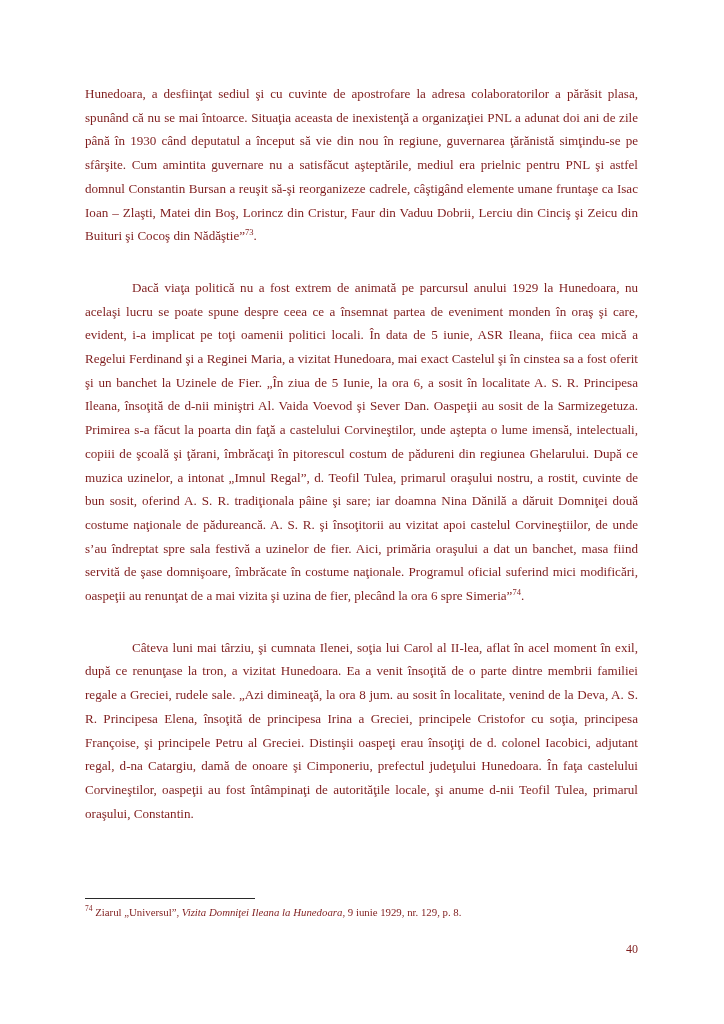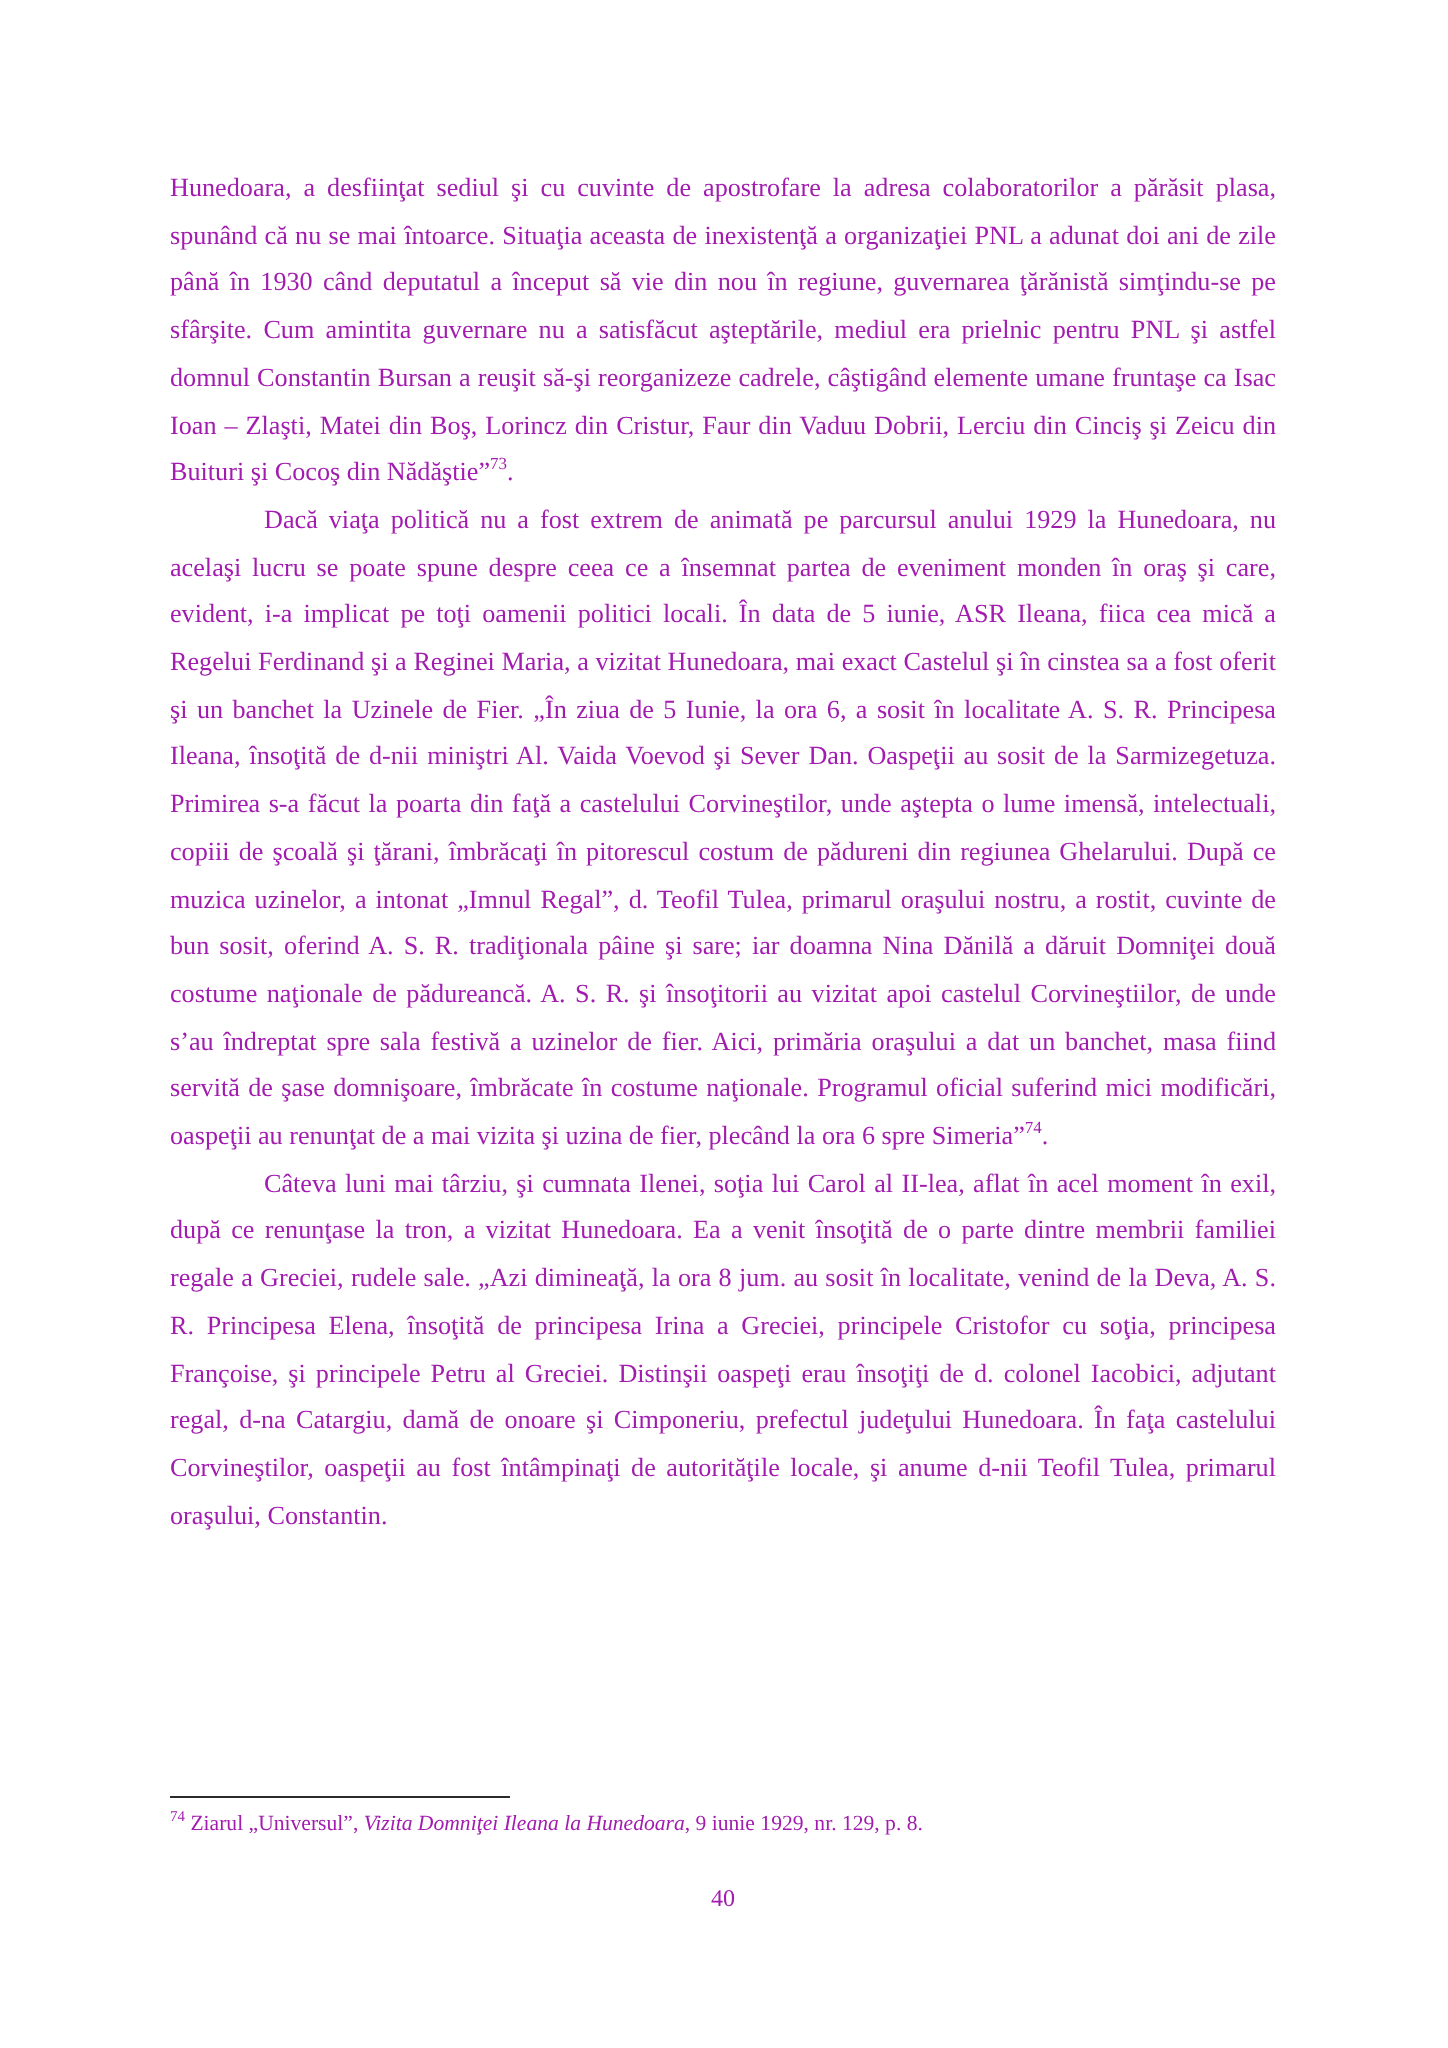--- a/index.html
+++ b/index.html
@@ -7,37 +7,38 @@
     padding: 0;
     background: #ffffff;
   }
   .page {
     position: relative;
     width: 724px;
     height: 1024px;
     background: #ffffff;
     overflow: hidden;
     font-family: "Liberation Serif", "DejaVu Serif", serif;
-    color: #a21caf;
+    color: #7f1d1d;
   }
   .body-text {
     position: absolute;
     left: 85px;
     top: 82px;
     width: 553px;
     font-size: 13.1px;
     line-height: 23.7px;
     text-align: justify;
   }
   .body-text p {
     margin: 0;
     padding: 0;
   }
   .body-text p.indent {
     text-indent: 47px;
+    margin-top: 28px;
   }
   sup.fnref {
     font-size: 8.5px;
     line-height: 0;
     vertical-align: super;
   }
   .footnotes {
     position: absolute;
     left: 85px;
     top: 898px;
@@ -58,21 +59,21 @@
   .footnote sup {
     font-size: 7.5px;
     line-height: 0;
     vertical-align: super;
   }
   .page-number {
     position: absolute;
     left: 85px;
     top: 941px;
     width: 553px;
-    text-align: center;
+    text-align: right;
     font-size: 12px;
     line-height: 16px;
   }
 </style>
 </head>
 <body>
 
 <div class="page">
 
   <div class="body-text">

